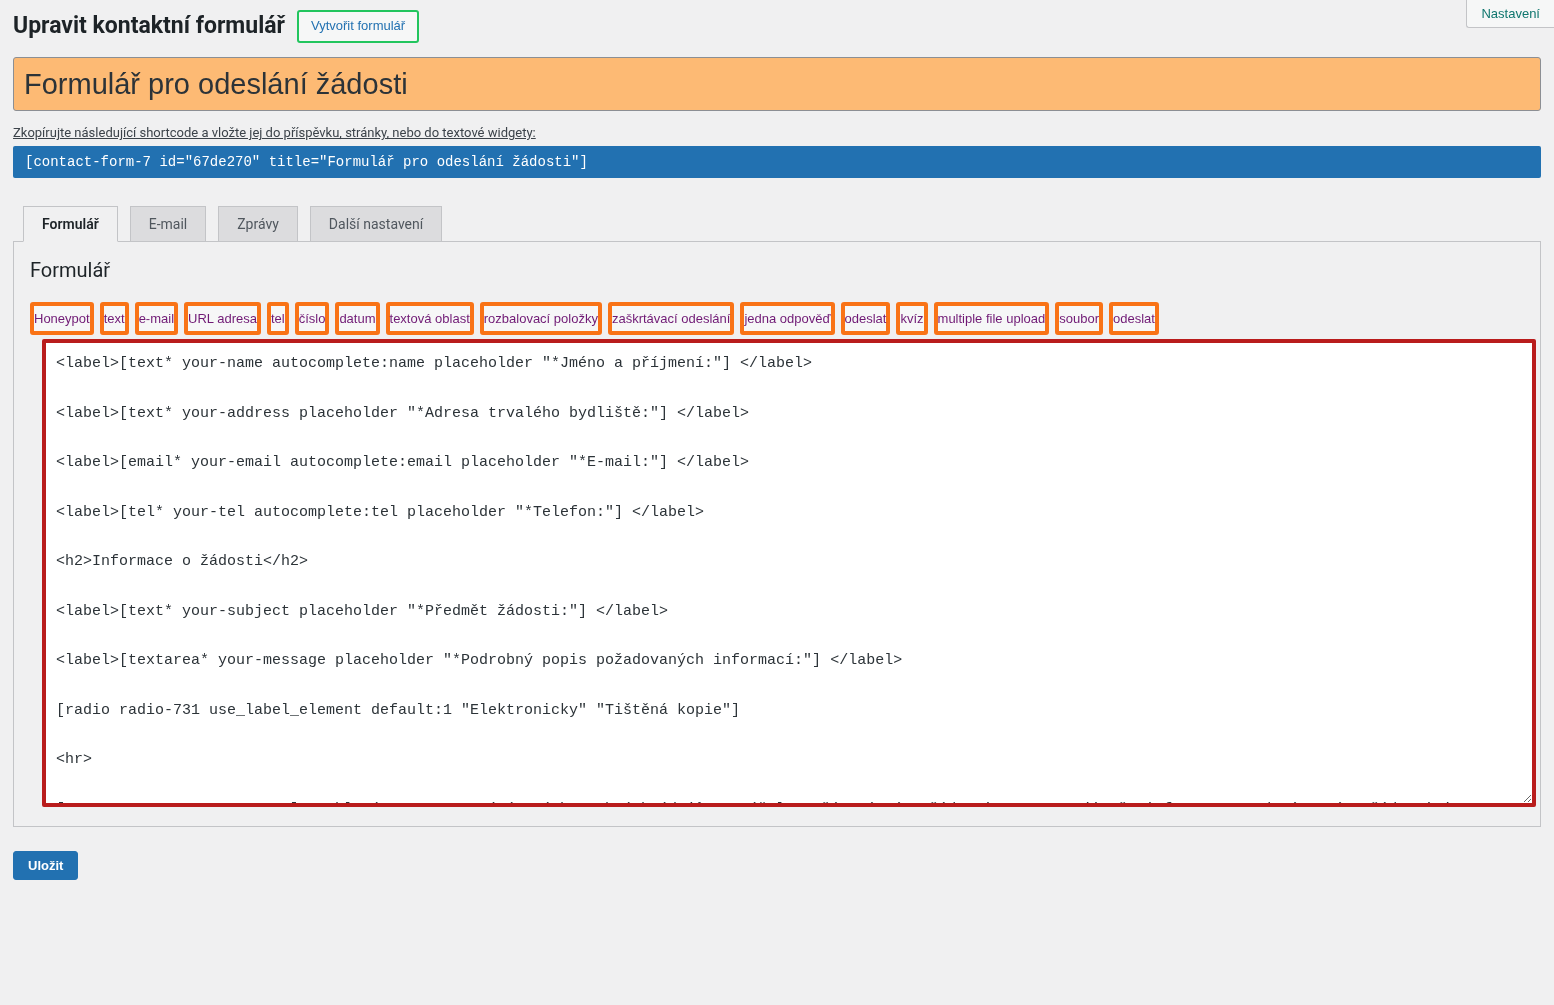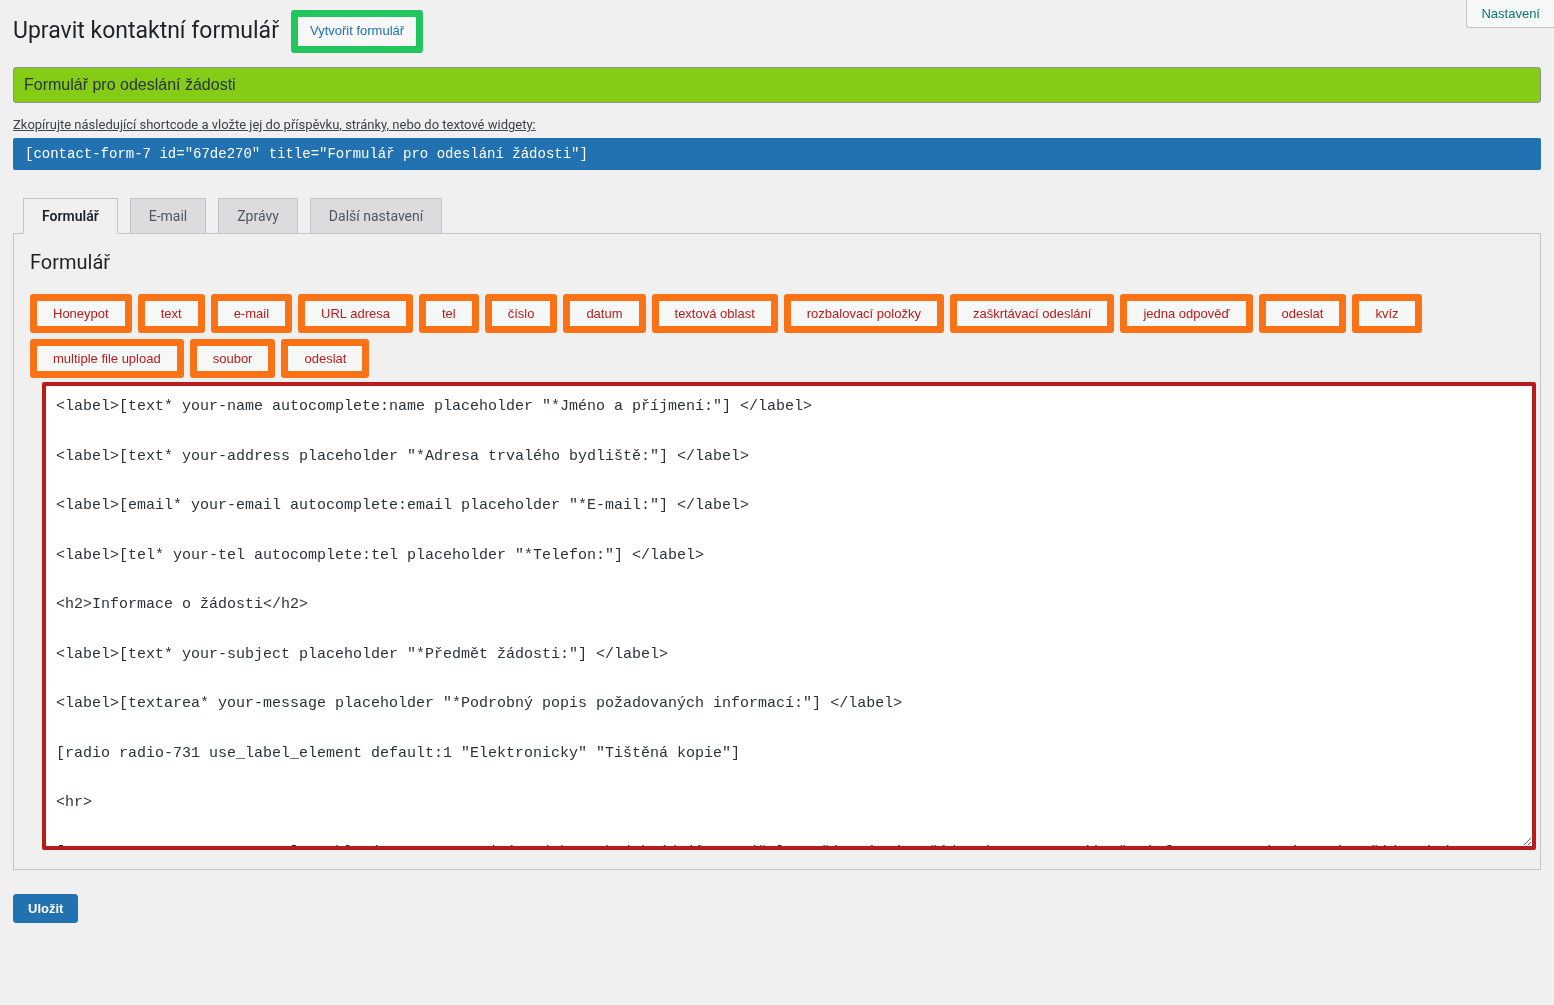--- a/index.html
+++ b/index.html
@@ -15,27 +15,27 @@
     font-size: 13px;
   }
   .header-row {
     display: flex;
     align-items: center;
     gap: 12px;
     margin-bottom: 14px;
   }
   h1.page-title {
     font-size: 23px;
-    font-weight: 400;
+    font-weight: 700;
     color: #1d2327;
     line-height: 1.3;
   }
   .btn-outline {
     background: #f6f7f7;
-    border: 7px solid #22c55e;
+    border: 2px solid #22c55e;
     color: #2271b1;
     padding: 4px 12px;
     border-radius: 3px;
     cursor: pointer;
     font-size: 13px;
     line-height: 1.6;
   }
   .top-right-btn {
     position: absolute;
     top: 0;
@@ -45,25 +45,25 @@
     border-right: none;
     border-top: none;
     color: #0f766e;
     padding: 6px 14px;
     cursor: pointer;
     font-size: 13px;
     border-bottom-left-radius: 3px;
   }
   .title-input {
     width: 100%;
-    font-size: 16px;
+    font-size: 29px;
     padding: 6px 10px;
     border: 1px solid #8c8f94;
     border-radius: 3px;
-    background: #84cc16;
+    background: #fdba74;
     color: #2c3338;
     line-height: 1.4;
     margin-bottom: 14px;
   }
   .shortcode-hint {
     font-size: 13px;
     color: #3c434a;
     margin-bottom: 6px;
     text-decoration: underline;
   }
@@ -126,23 +126,23 @@
     text-decoration: underline;
   }
   .tag-buttons {
     display: flex;
     flex-wrap: wrap;
     gap: 6px;
     margin-bottom: 4px;
   }
   .tag-btn {
     background: #f6f7f7;
-    border: 7px solid #f97316;
-    color: #b91c1c;
-    padding: 5px 16px;
+    border: 4px solid #f97316;
+    color: #701a75;
+    padding: 5px 0;
     border-radius: 3px;
     cursor: pointer;
     font-size: 13px;
   }
   .code-area {
     width: 100%;
     border: 4px solid #b91c1c;
     border-radius: 2px;
     background: #fff;
     padding: 9px 10px;

